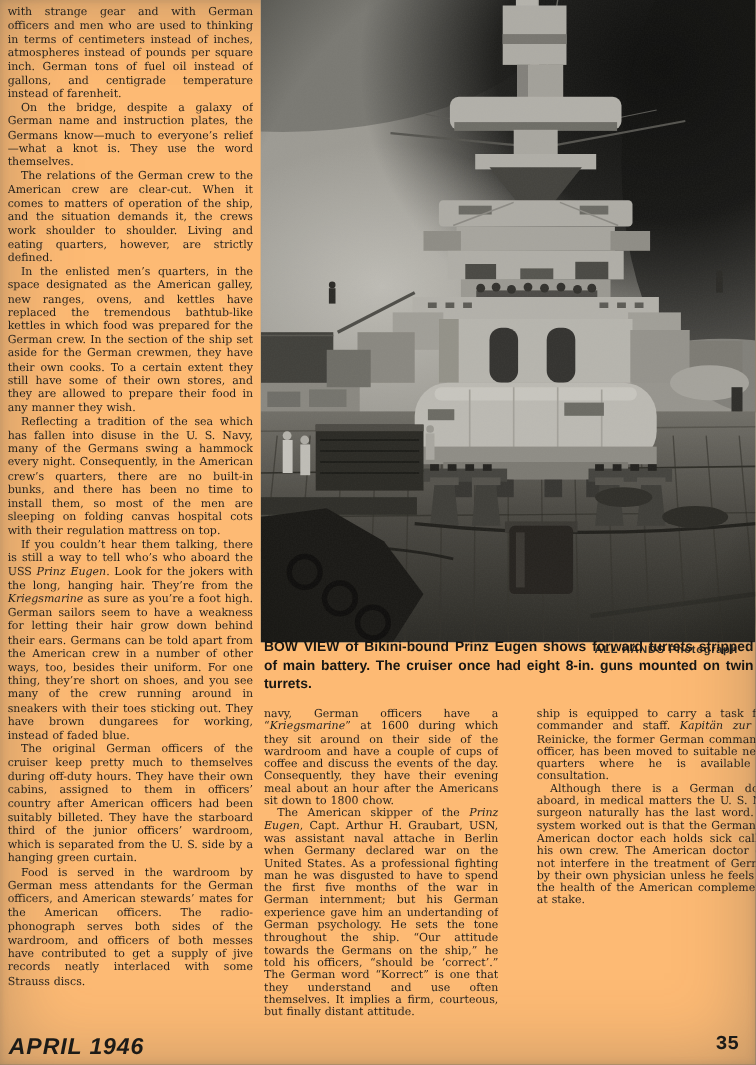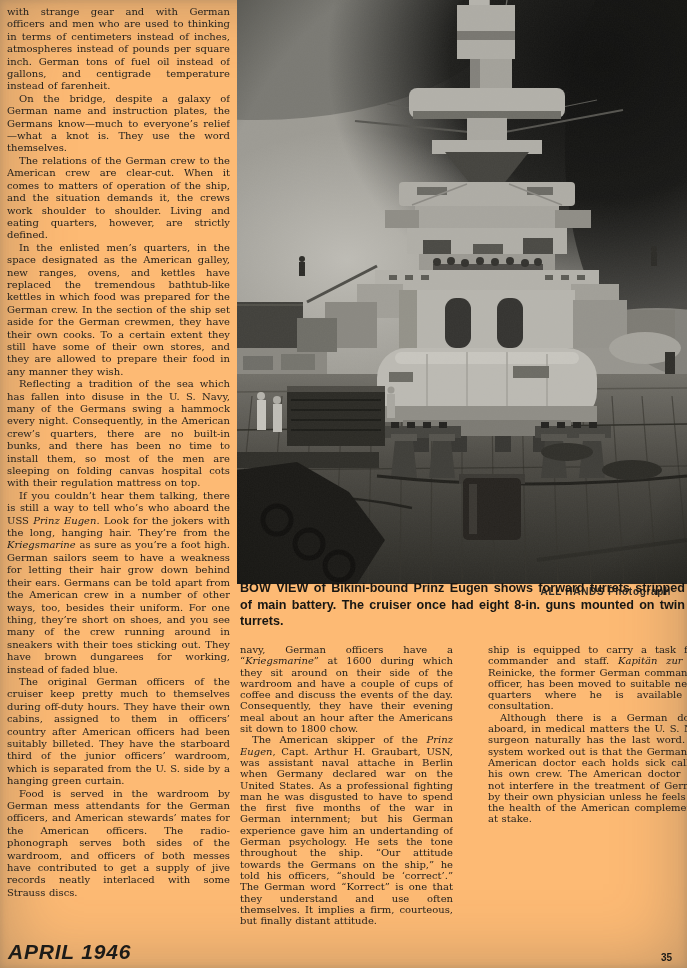--- a/index.html
+++ b/index.html
@@ -34,22 +34,22 @@
     font-size:12.6px;line-height:16.5px;color:#171613;text-align:justify;
     word-spacing:1px;
   }
   .footer-date{
     position:absolute;left:8px;top:940px;
     font-family:"Liberation Sans",sans-serif;font-weight:bold;font-style:italic;
     font-size:21px;letter-spacing:.8px;color:#1c1b18;
   }
   .page-num{
     position:absolute;right:15px;top:940px;
-    font-family:Liberation Sans, sans-serif;font-weight:bold;
-    font-size:10px;color:#1c1b18;margin-top:12px;
+    font-family:Liberation Mono, monospace;font-weight:bold;
+    font-size:18px;color:#1c1b18;
   }
 </style>
 </head>
 <body>
 
 <div class="page">
 
   <div class="col" id="col-left">
       <p class="flush">with strange gear and with German officers and men who are used to thinking in terms of centimeters instead of inches, atmospheres instead of pounds per square inch. German tons of fuel oil instead of gallons, and centigrade temperature instead of farenheit.</p>
       <p>On the bridge, despite a galaxy of German name and instruction plates, the Germans know—much to everyone’s relief—what a knot is.  They use the word themselves.</p>

